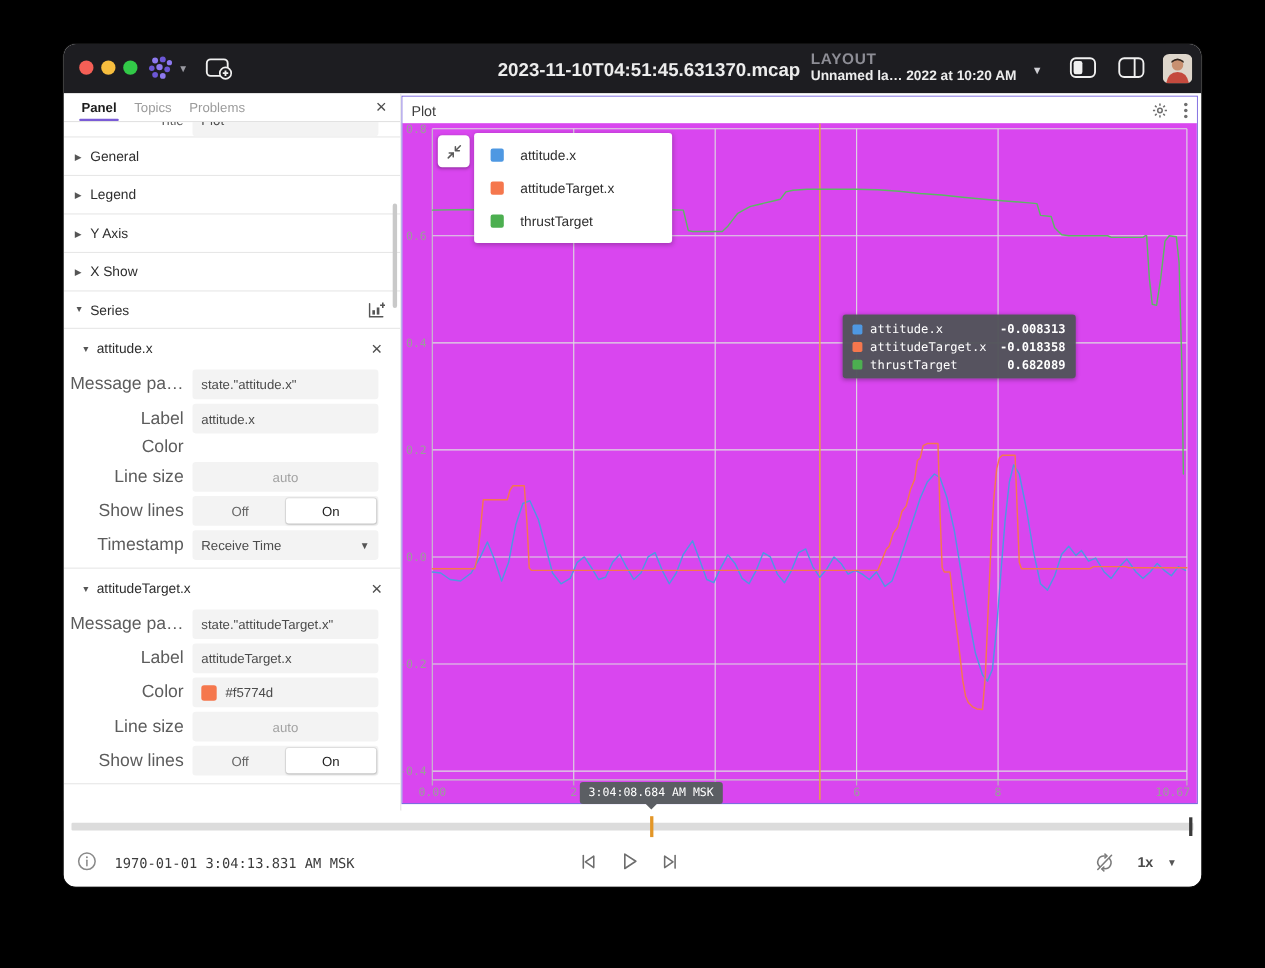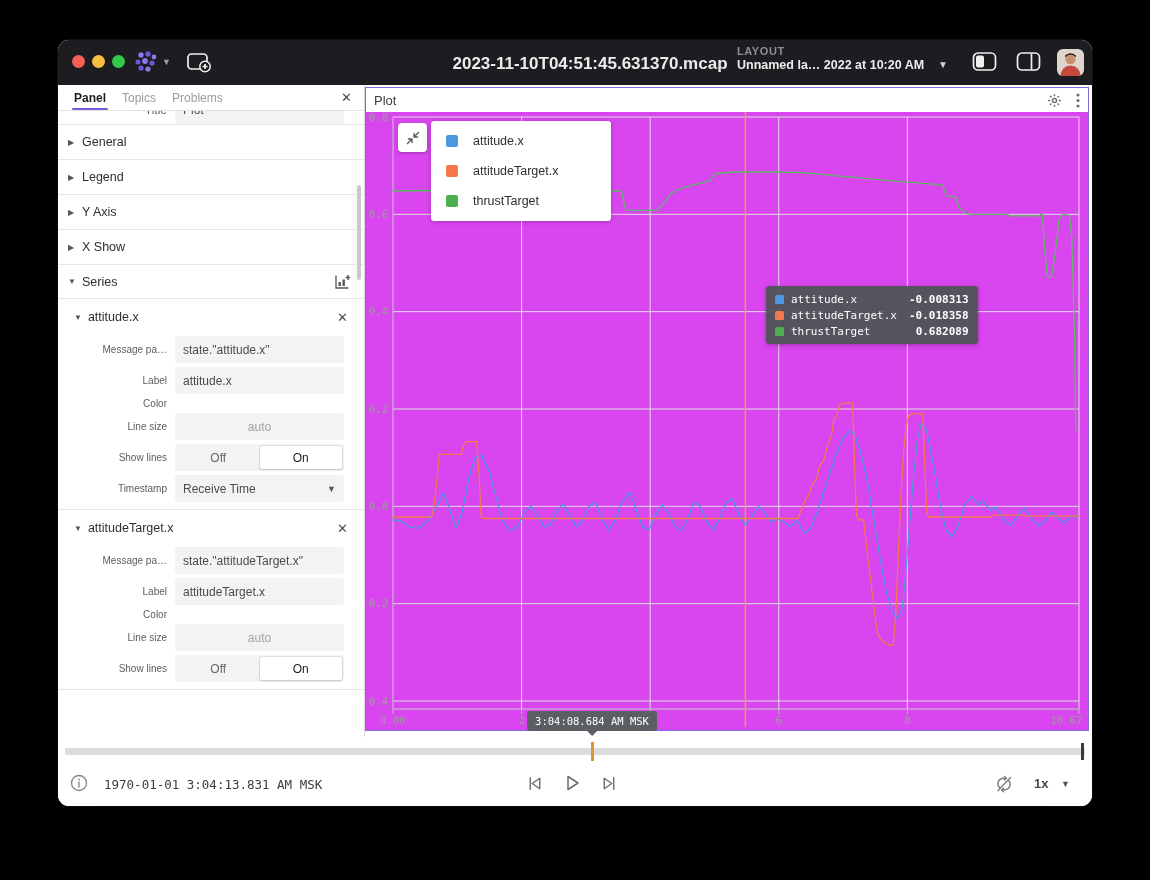--- a/index.html
+++ b/index.html
@@ -9,21 +9,21 @@
 
   
   .titlebar { position:absolute; left:0; top:0; width:100%; height:45px; background:#1d1d21; }
   .tl { position:absolute; top:14.5px; width:13px; height:13px; border-radius:50%; }
   .tl.r { left:14px; background:#f55f56; } .tl.y { left:34px; background:#f6bd3e; } .tl.g { left:54px; background:#32c948; }
   .logo { position:absolute; left:76px; top:11px; }
   .logo-caret { position:absolute; left:104px; top:17px; color:#9a9aa2; font-size:9px; }
   .addpanel { position:absolute; left:128px; top:11px; }
   .tb-title { position:absolute; left:532px; top:14px; transform:translateX(-50%); color:#ececec; font-size:17px; font-weight:700; white-space:nowrap; }
   .layoutbox { position:absolute; left:679px; top:5px; cursor:pointer; }
-  .layout-label { font-size:11px; font-weight:700; letter-spacing:.6px; color:#8d8d95; text-transform:uppercase; }
+  .layout-label { font-size:14px; font-weight:700; letter-spacing:.6px; color:#8d8d95; text-transform:uppercase; }
   .layout-name { font-size:12.5px; font-weight:600; color:#ececec; margin-top:1px; white-space:nowrap; }
   .layout-caret { position:absolute; left:880px; top:19px; color:#cfcfd4; font-size:10px; }
   .paneicon { position:absolute; top:11px; }
   .avatar { position:absolute; left:999px; top:9px; width:27px; height:27px; border-radius:6px; overflow:hidden; }
 
   
   .content { position:absolute; left:0; top:45px; width:1034px; height:652px; background:#fff; display:flex; }
 
   
   .sidebar { position:relative; width:307px; height:100%; border-right:1px solid #dcdcdc; background:#fff; overflow:hidden; }
@@ -39,21 +39,21 @@
   .secrow { height:35px; border-top:1px solid #e7e7e7; display:flex; align-items:center; padding:0 14px 0 10px; cursor:pointer; background:#fff; }
   .secrow:last-of-type { border-bottom:1px solid #e7e7e7; }
   .sec-caret { width:10px; font-size:8px; color:#555; }
   .sec-label { font-size:12.5px; color:#2e2e2e; margin-left:4px; font-weight:500; }
   .sec-action { margin-left:auto; }
   .ed-head { height:30px; display:flex; align-items:center; padding:0 16px 0 16px; margin-top:3px; }
   .ed-caret { font-size:8px; color:#555; }
   .ed-name { font-size:12.5px; color:#2e2e2e; margin-left:6px; font-weight:500; }
   .ed-close { margin-left:auto; color:#4d4d4d; font-size:13px; cursor:pointer; line-height:1; }
   .frow { display:flex; align-items:center; margin-top:4px; }
-  .flabel { width:117px; text-align:right; padding-right:8px; font-size:10px; color:#5c5c5c; white-space:nowrap; overflow:hidden; }
+  .flabel { width:117px; text-align:right; padding-right:8px; font-size:16px; color:#5c5c5c; white-space:nowrap; overflow:hidden; }
   .finput { width:169px; height:27px; background:#f3f3f3; border-radius:3px; font-size:12px; color:#4b4b4b; display:flex; align-items:center; padding:0 8px; cursor:text; }
   .finput .ph { color:#a2a2a2; width:100%; text-align:center; }
   .swatch { width:14px; height:14px; border-radius:2.5px; margin-right:8px; flex:none; }
   .seg { width:169px; height:27px; background:#f3f3f3; border-radius:3px; display:flex; padding:2px; cursor:pointer; }
   .seg span { flex:1; display:flex; align-items:center; justify-content:center; font-size:12px; color:#666; border-radius:2.5px; }
   .seg span.on { background:#fff; color:#1d1d1d; font-weight:400; box-shadow:0 0 0 1px rgba(0,0,0,.08),0 1px 2px rgba(0,0,0,.12); }
   .fselect { cursor:pointer;gap:21px; }
   .fselect .val { flex:1; }
   .fselect .car { font-size:9px; color:#555; }
   .ed-divider { border-top:1px solid #e7e7e7; margin-top:7px; }
@@ -251,20 +251,24 @@
             <div class="frow">
               <span class="flabel">Message pa…</span>
               <div class="finput">state."attitudeTarget.x"</div>
             </div>
             <div class="frow">
               <span class="flabel">Label</span>
               <div class="finput">attitudeTarget.x</div>
             </div>
             <div class="frow">
               <span class="flabel">Color</span>
+              <div class="finput">
+                <span class="swatch" style="background: rgb(245, 119, 77);"></span>
+                <span>#f5774d</span>
+              </div>
             </div>
             <div class="frow">
               <span class="flabel">Line size</span>
               <div class="finput">
                 <span class="ph">auto</span>
               </div>
             </div>
             <div class="frow">
               <span class="flabel">Show lines</span>
               <div class="seg">

